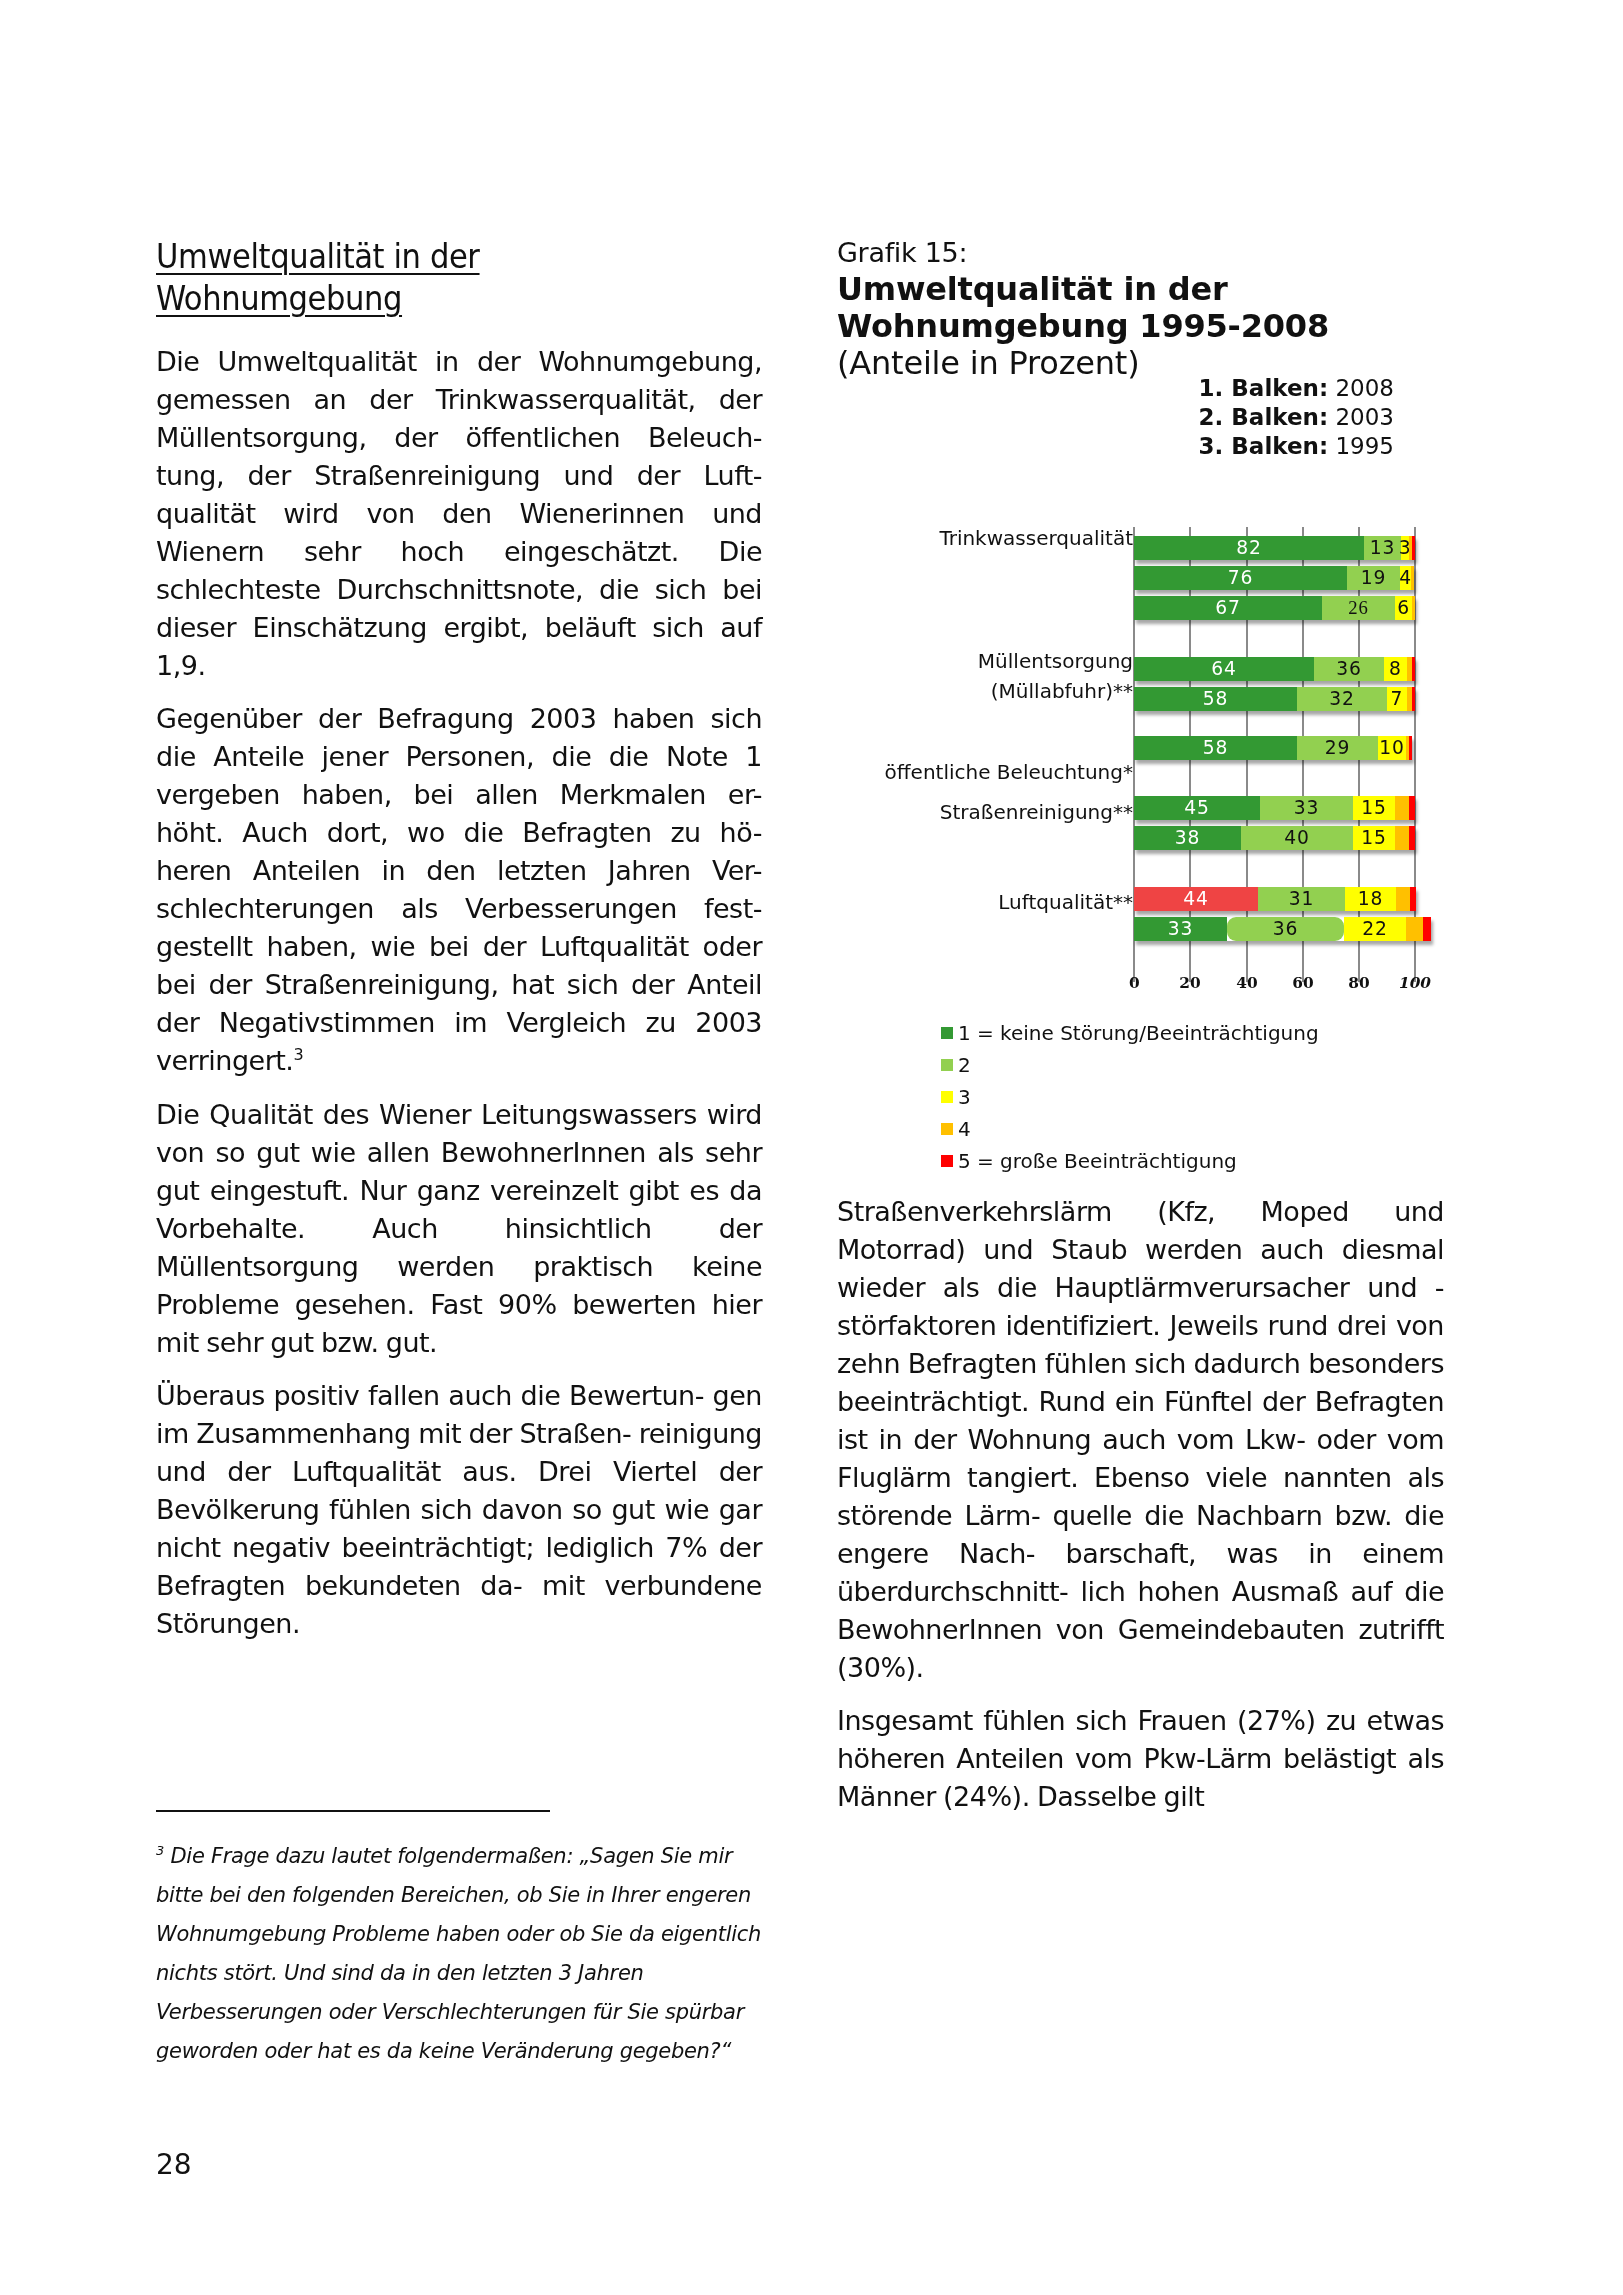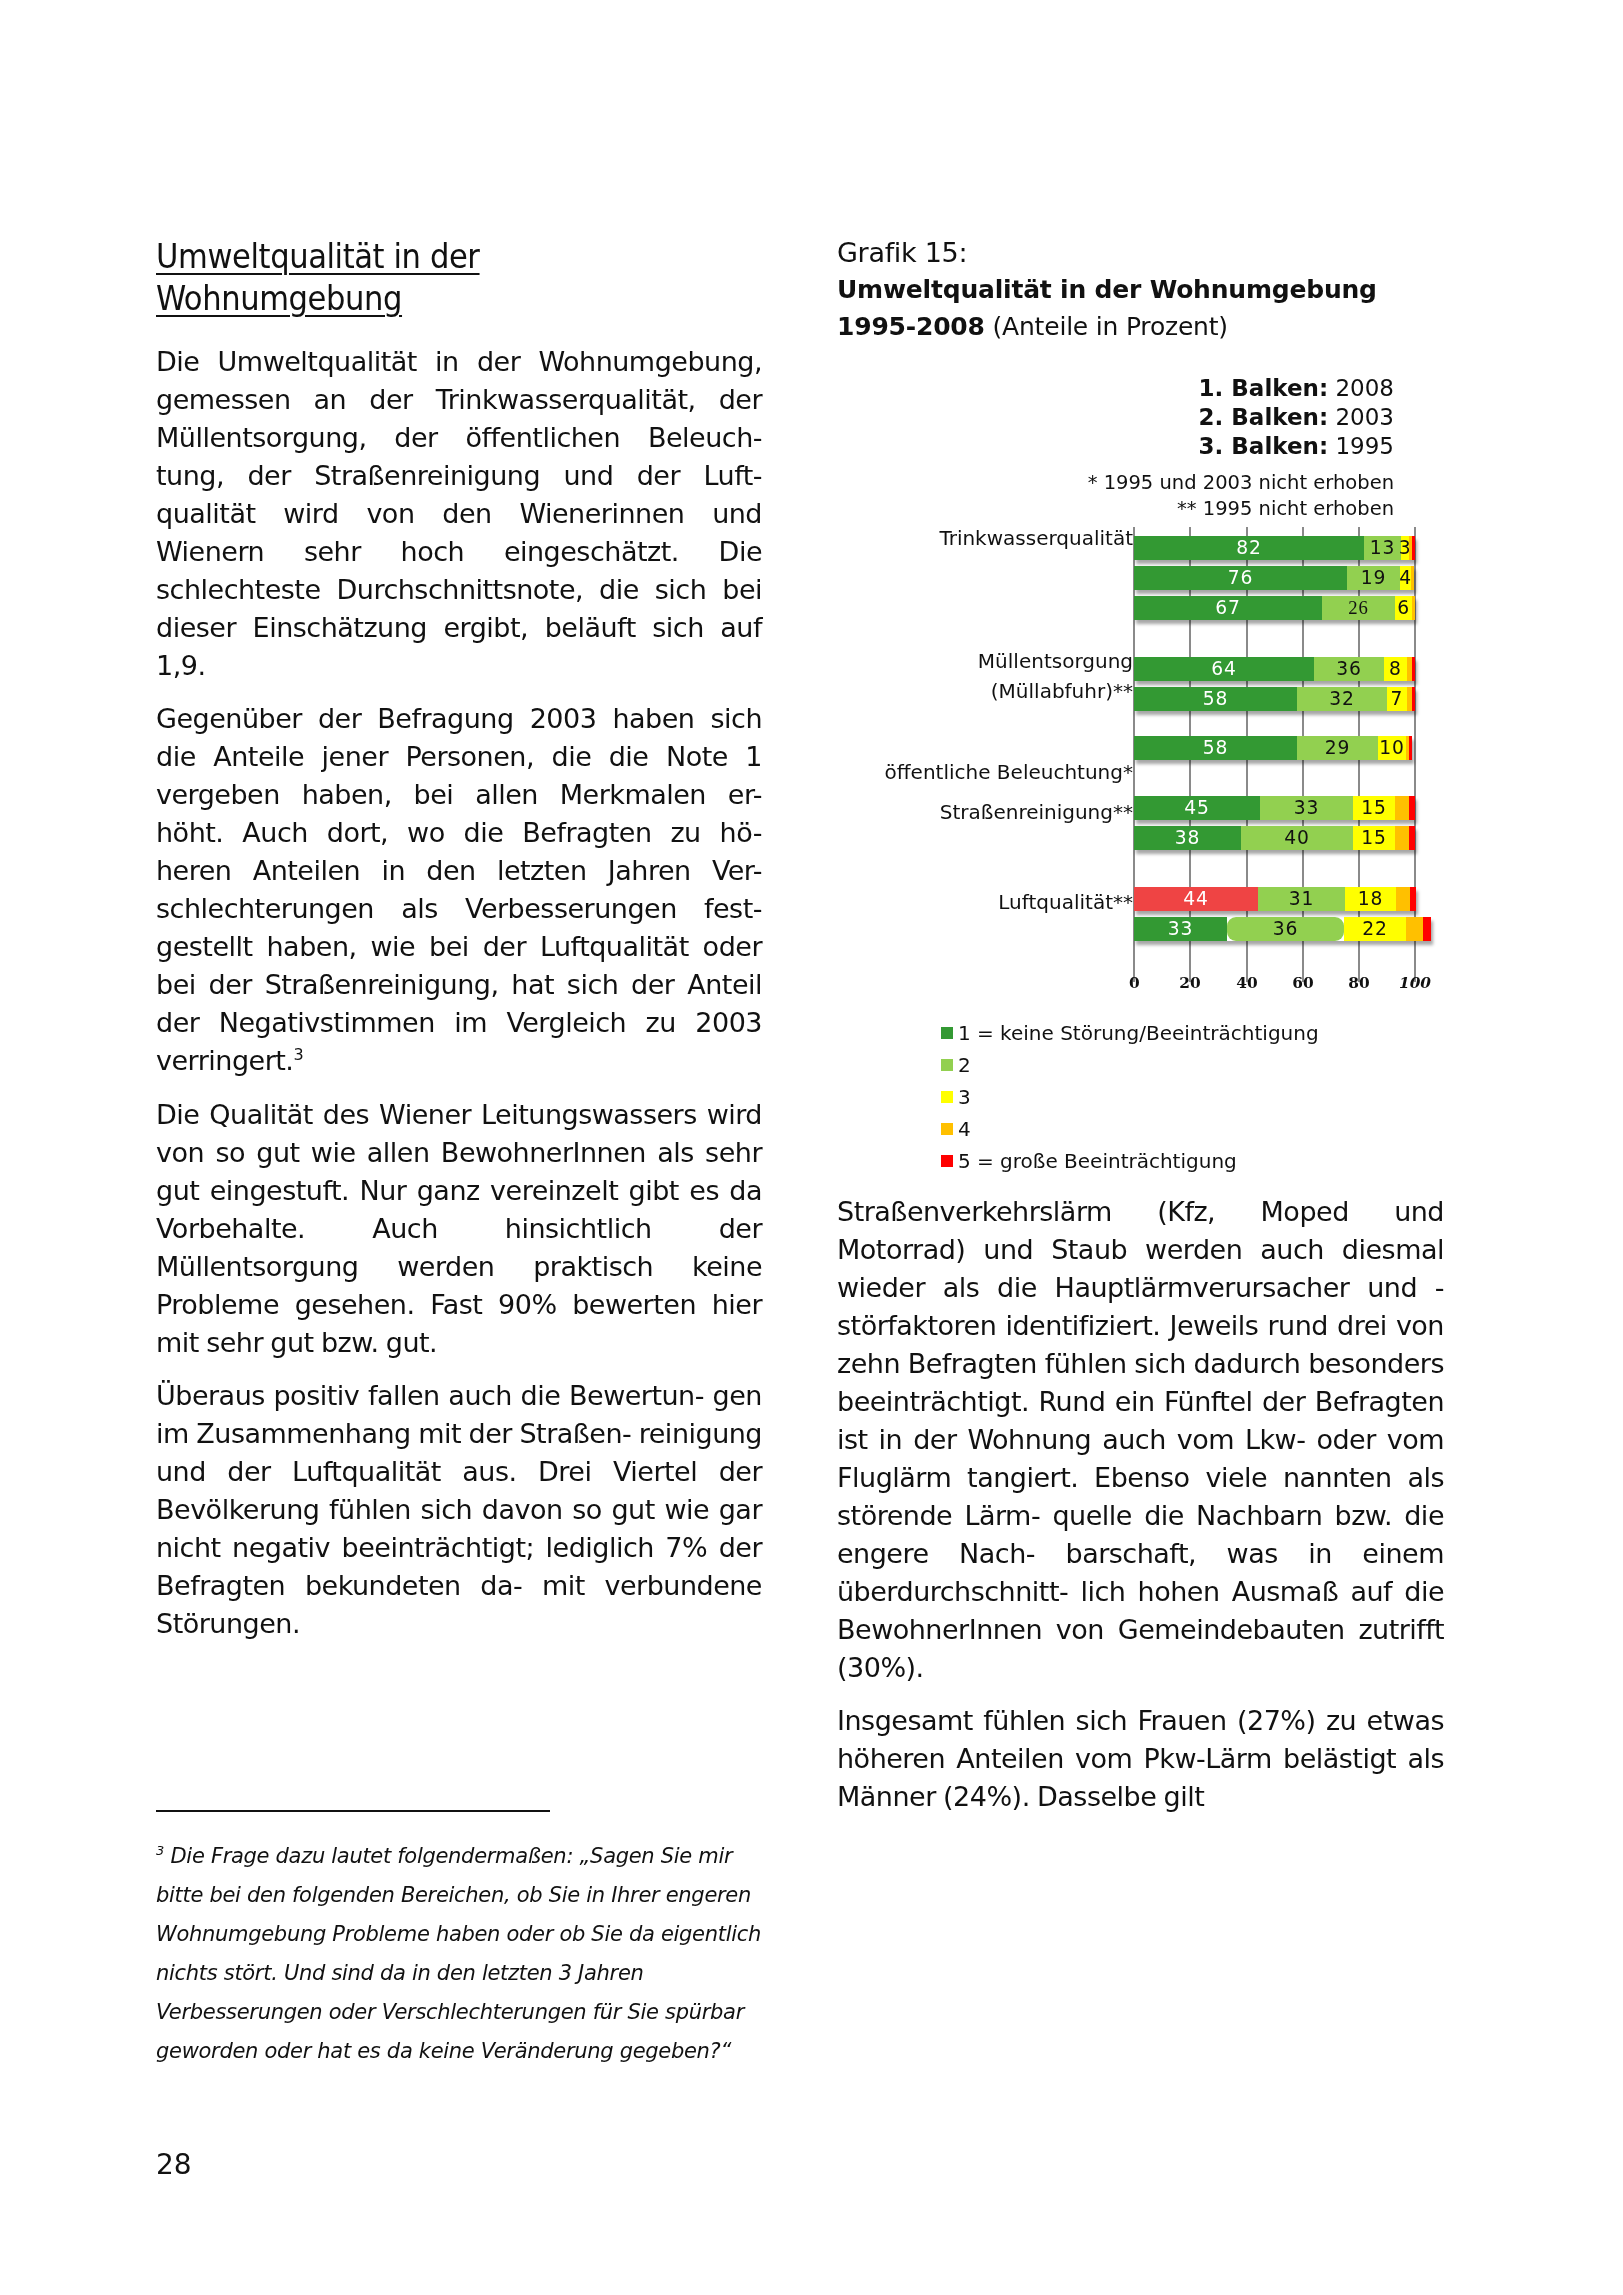--- a/index.html
+++ b/index.html
@@ -26,21 +26,21 @@
   .fn-rule { position: absolute; left: 156px; top: 1810px; width: 394px; height: 2.4px; background: #111; }
   .footnote {
     position: absolute; left: 156px; top: 1831px; width: 617px;
     font-size: 21px; line-height: 39px; font-style: italic; letter-spacing: -0.3px;
   }
   .footnote sup { font-size: 13px; font-style: italic; margin-right: 6.5px; }
   .page-number { position: absolute; left: 156px; top: 2148px; font-size: 28px; }
 
   
   .chart-label { font-size: 27px; line-height: 36px; letter-spacing: -0.3px; }
-  .chart-title { font-size: 25px; line-height: 37px; font-weight: bold; letter-spacing: -0.2px; }
+  .chart-title { font-size: 32px; line-height: 37px; font-weight: bold; letter-spacing: -0.2px; }
   .chart-title span.normal { font-weight: normal; }
   .balken { position: absolute; right: 50px; top: 139px; text-align: right; font-size: 23px; line-height: 29px; }
   .balken b { font-weight: bold; }
   .notes { position: absolute; right: 50px; top: 235px; text-align: right; font-size: 19.5px; line-height: 26px; }
 
   .plot { position: absolute; left: 297px; top: 292px; width: 281px; height: 455px; }
   .grid { position: absolute; top: 0; bottom: 0; width: 1.6px; background: #8a8a8a; }
   .bar {
     position: absolute; left: 0; height: 23.5px; display: flex;
     box-shadow: 1.6px 4px 3.2px rgba(0,0,0,0.35);
@@ -81,24 +81,20 @@
 <div class="col-right">
   <div class="chart-wrap">
     <div class="chart-label">Grafik 15:</div>
     <div class="chart-title"><span>Umweltqualität in der Wohnumgebung 1995-2008</span><span class="normal"> (Anteile in Prozent)</span></div>
 
     <div class="balken">
       <div><b>1. Balken:</b> <span>2008</span></div>
       <div><b>2. Balken:</b> <span>2003</span></div>
       <div><b>3. Balken:</b> <span>1995</span></div>
     </div>
-    <div class="notes">
-      <div>* 1995 und 2003 nicht erhoben</div>
-      <div>** 1995 nicht erhoben</div>
-    </div>
 
     <div class="cat-label" style="top:289px">Trinkwasserqualität</div>
     <div class="cat-label" style="top:412px">Müllentsorgung</div>
     <div class="cat-label" style="top:442px">(Müllabfuhr)**</div>
     <div class="cat-label" style="top:523px">öffentliche Beleuchtung*</div>
     <div class="cat-label" style="top:563px">Straßenreinigung**</div>
     <div class="cat-label" style="top:653px">Luftqualität**</div>
 
     <div class="plot" id="plot">
         <div class="grid" style="left: -0.8px;"></div>

